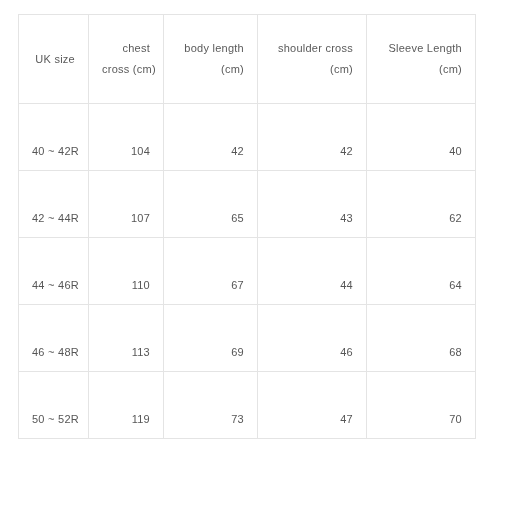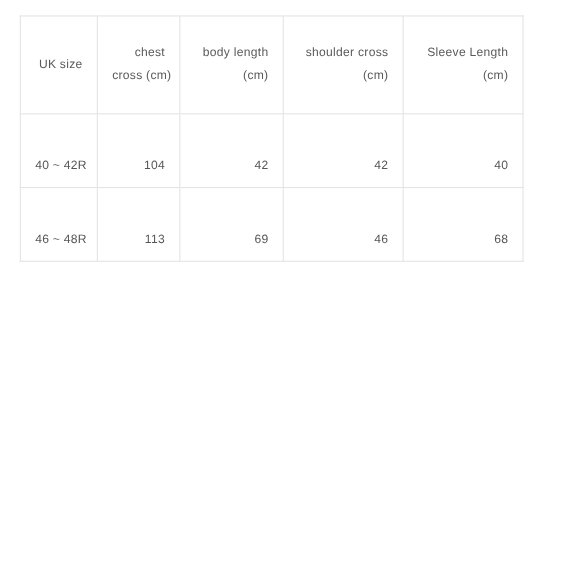--- a/index.html
+++ b/index.html
@@ -125,31 +125,82 @@
             </td>
           <td>
               <span class="cell-text">42</span>
             </td>
           <td>
               <span class="cell-text">40</span>
             </td>
         </tr>
         <tr>
           <td>
+              <span class="cell-text">42 ~ 44R</span>
+            </td>
+          <td>
+              <span class="cell-text">107</span>
+            </td>
+          <td>
+              <span class="cell-text">65</span>
+            </td>
+          <td>
+              <span class="cell-text">43</span>
+            </td>
+          <td>
+              <span class="cell-text">62</span>
+            </td>
+        </tr>
+        <tr>
+          <td>
+              <span class="cell-text">44 ~ 46R</span>
+            </td>
+          <td>
+              <span class="cell-text">110</span>
+            </td>
+          <td>
+              <span class="cell-text">67</span>
+            </td>
+          <td>
+              <span class="cell-text">44</span>
+            </td>
+          <td>
+              <span class="cell-text">64</span>
+            </td>
+        </tr>
+        <tr>
+          <td>
               <span class="cell-text">46 ~ 48R</span>
             </td>
           <td>
               <span class="cell-text">113</span>
             </td>
           <td>
               <span class="cell-text">69</span>
             </td>
           <td>
               <span class="cell-text">46</span>
             </td>
           <td>
               <span class="cell-text">68</span>
+            </td>
+        </tr>
+        <tr>
+          <td>
+              <span class="cell-text">50 ~ 52R</span>
+            </td>
+          <td>
+              <span class="cell-text">119</span>
+            </td>
+          <td>
+              <span class="cell-text">73</span>
+            </td>
+          <td>
+              <span class="cell-text">47</span>
+            </td>
+          <td>
+              <span class="cell-text">70</span>
             </td>
         </tr>
       </tbody>
     </table>
   </div>
 </div>
 
 </body></html>

